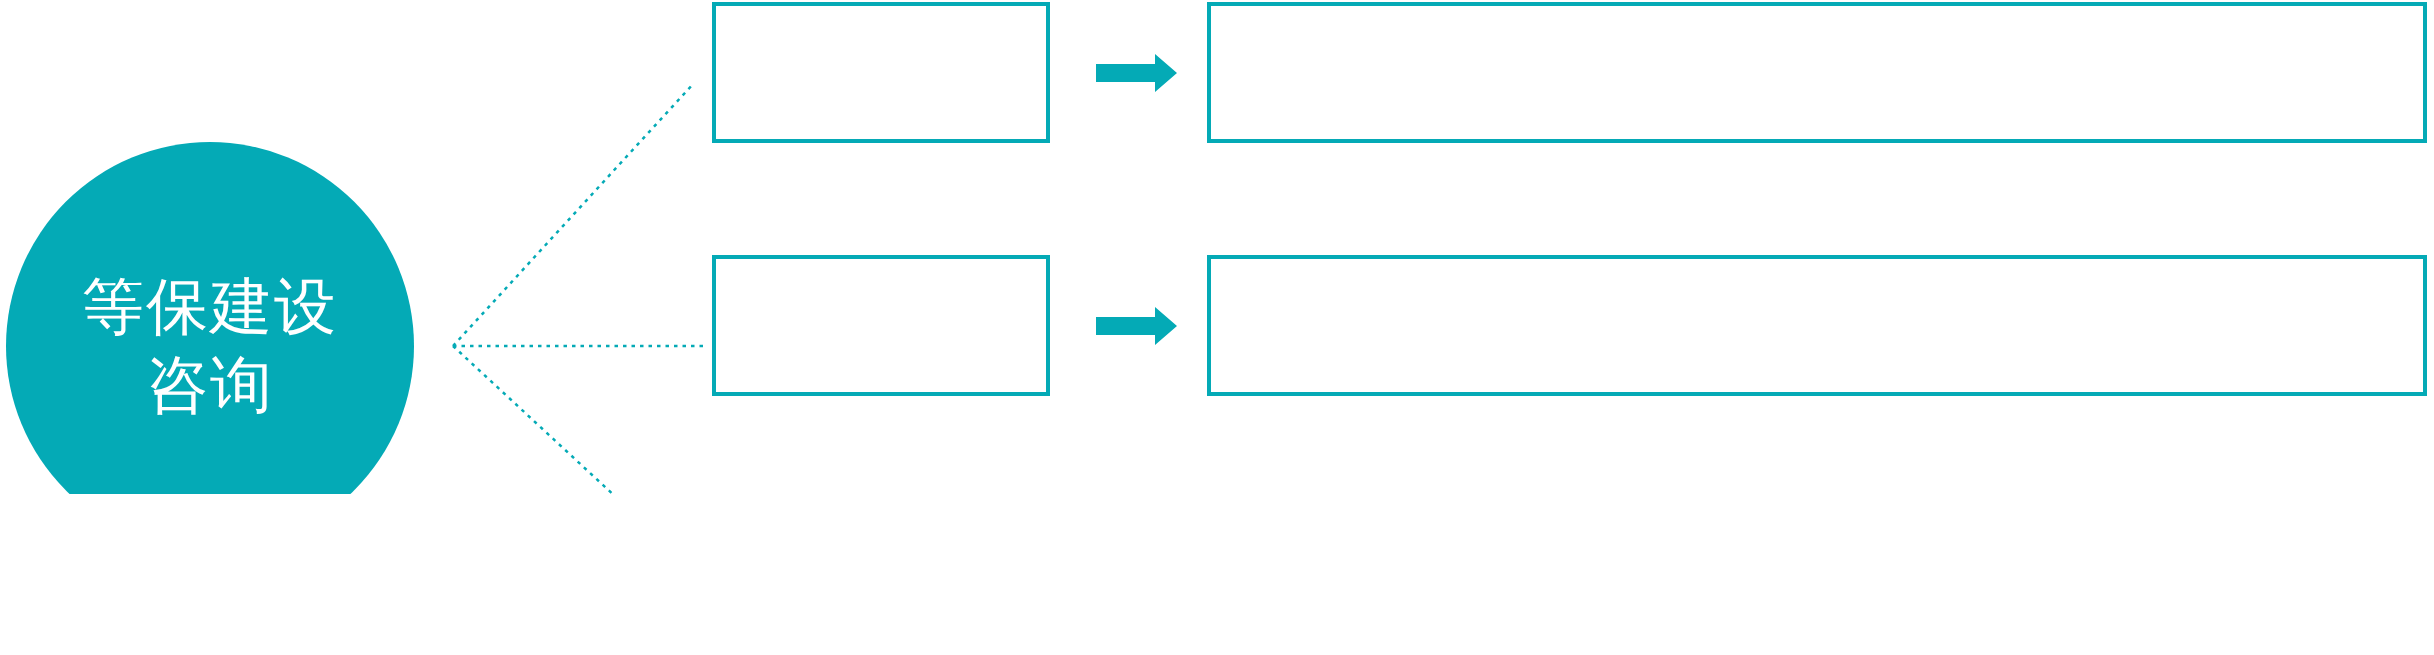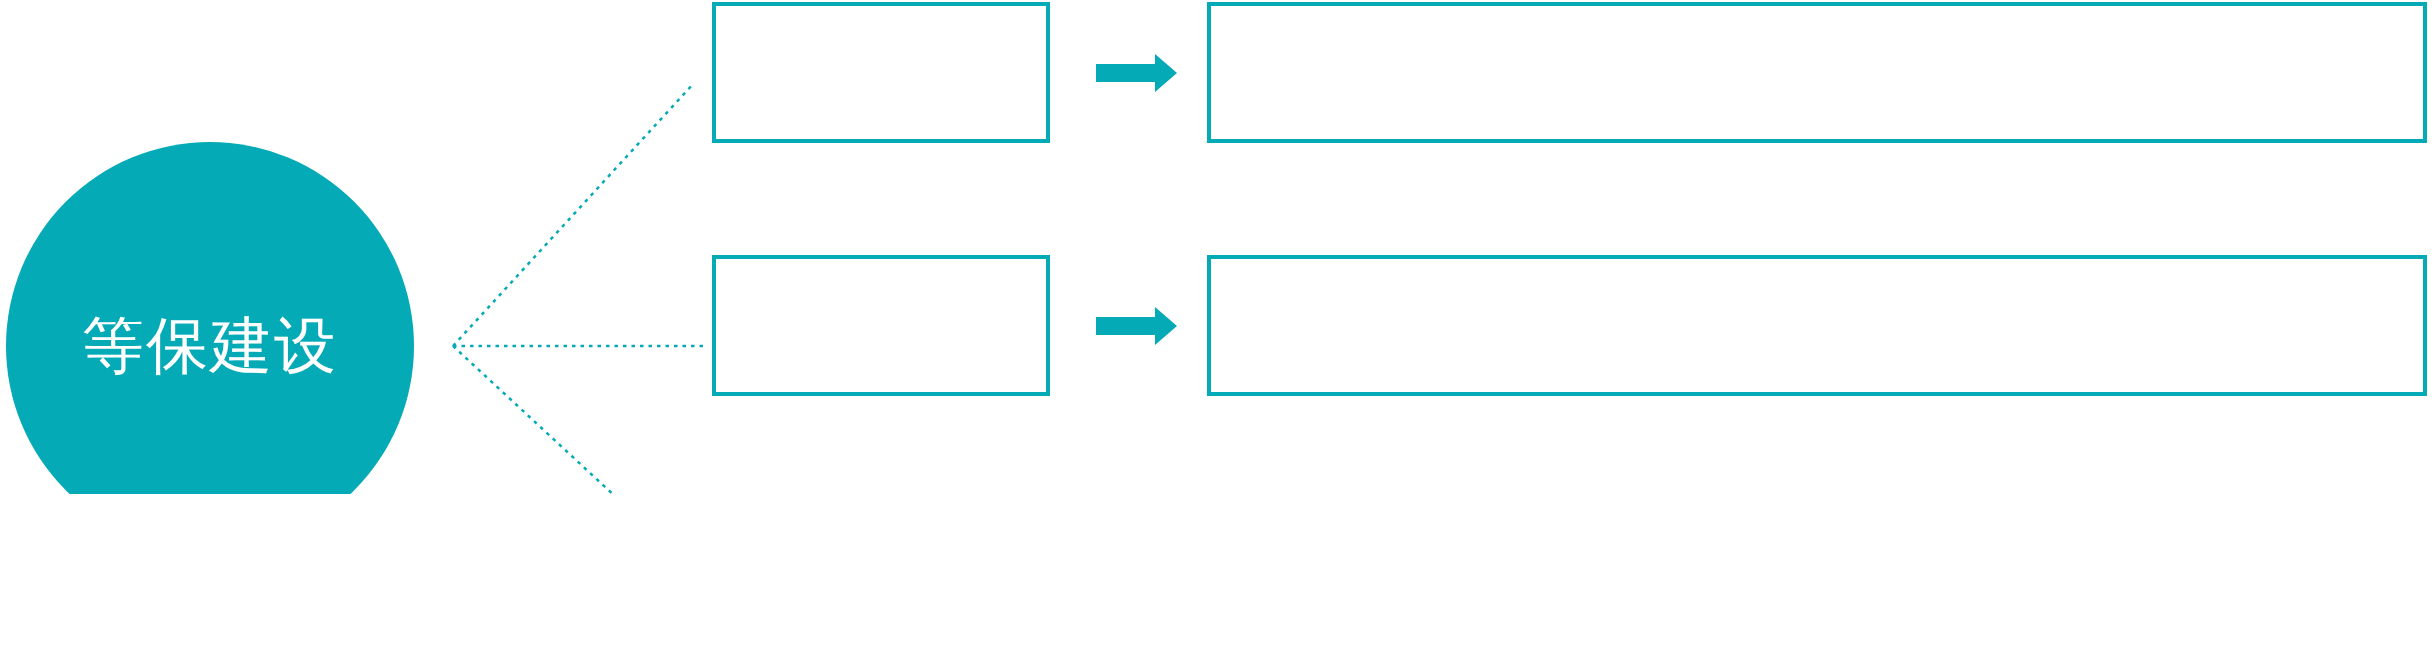--- a/index.html
+++ b/index.html
@@ -85,20 +85,21 @@
     <g transform="translate(0,326)">
       <polygon points="1096,-9 1155,-9 1155,-19 1177,0 1155,19 1155,9 1096,9"></polygon>
     </g>
     <g transform="translate(0,582)">
       <polygon points="1096,-9 1155,-9 1155,-19 1177,0 1155,19 1155,9 1096,9"></polygon>
     </g>
   </svg>
 
   <div class="root-node">
     <span>等保建设</span>
+    <span>咨询</span>
   </div>
 
   <div class="small-box row-top"></div>
   <div class="large-box row-top"></div>
 
   <div class="small-box row-middle"></div>
   <div class="large-box row-middle"></div>
 
   <div class="small-box row-bottom"></div>
   <div class="large-box row-bottom"></div>

